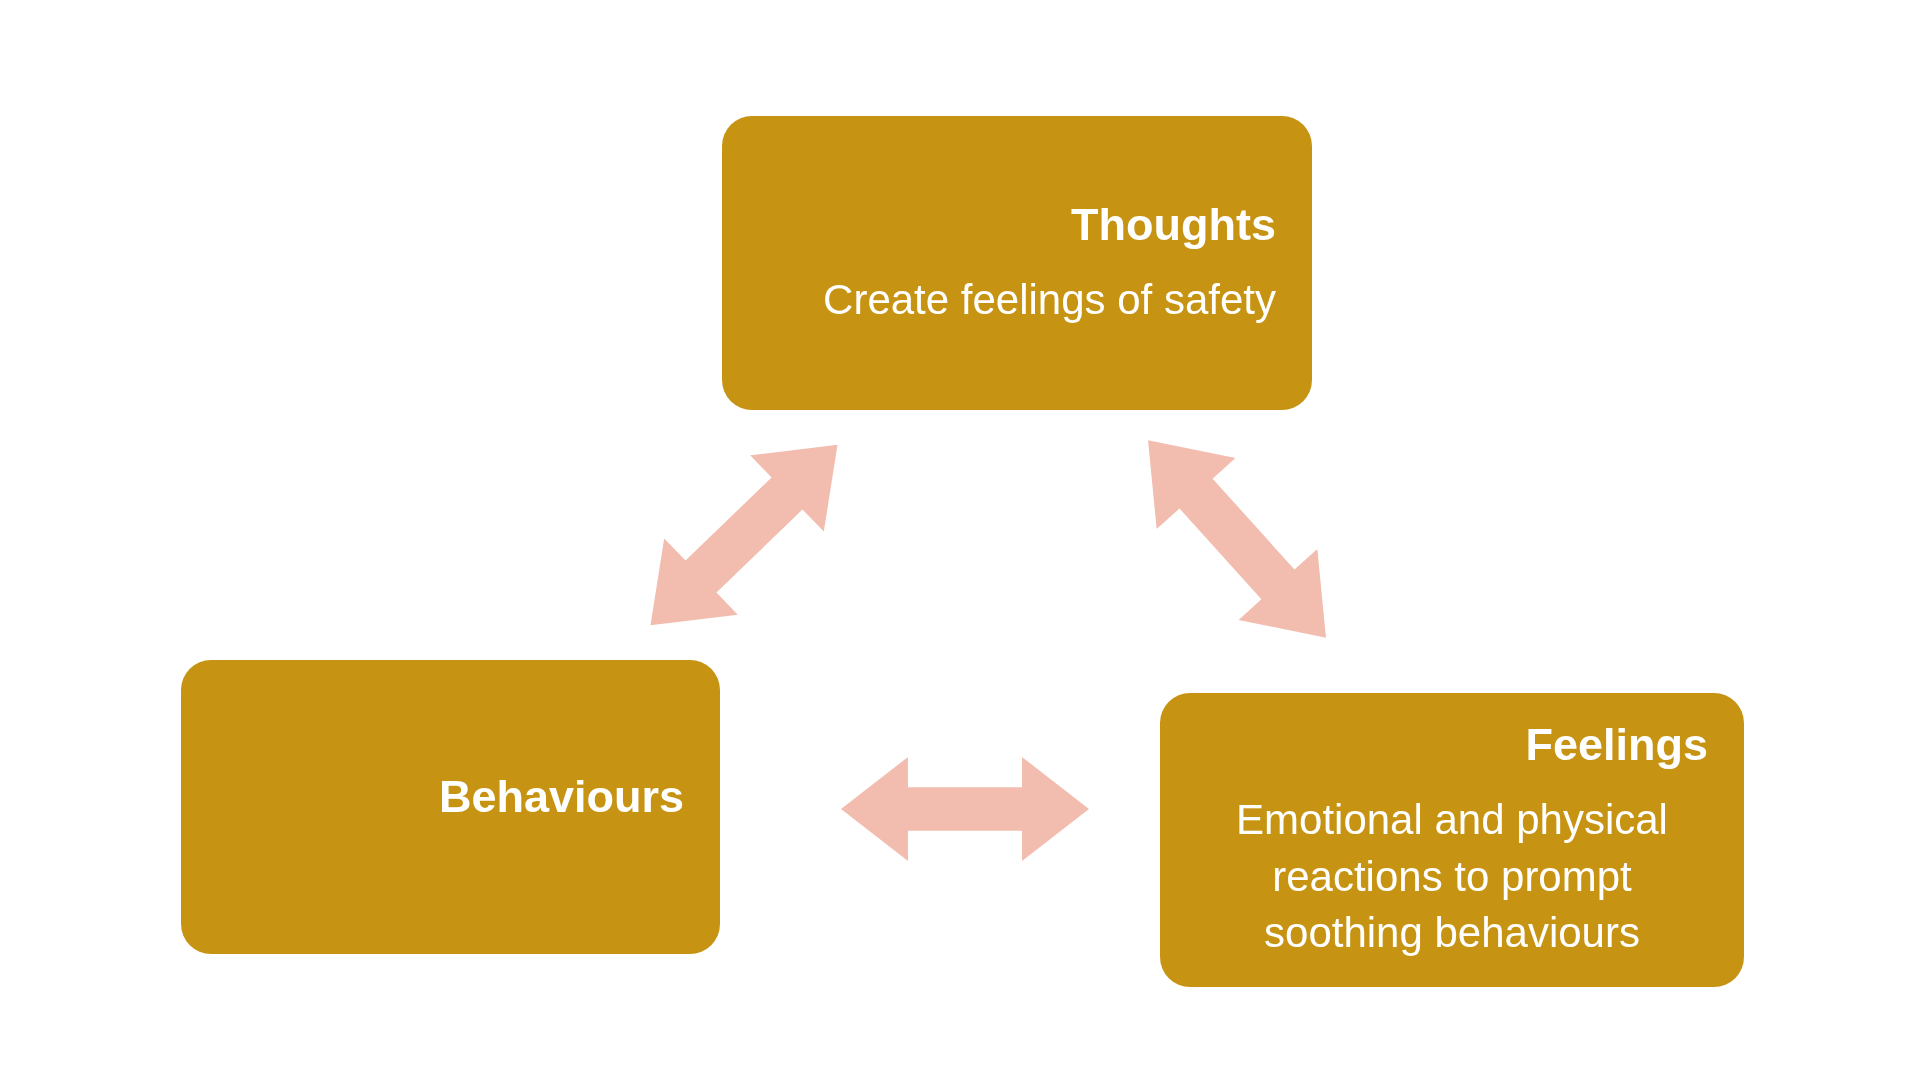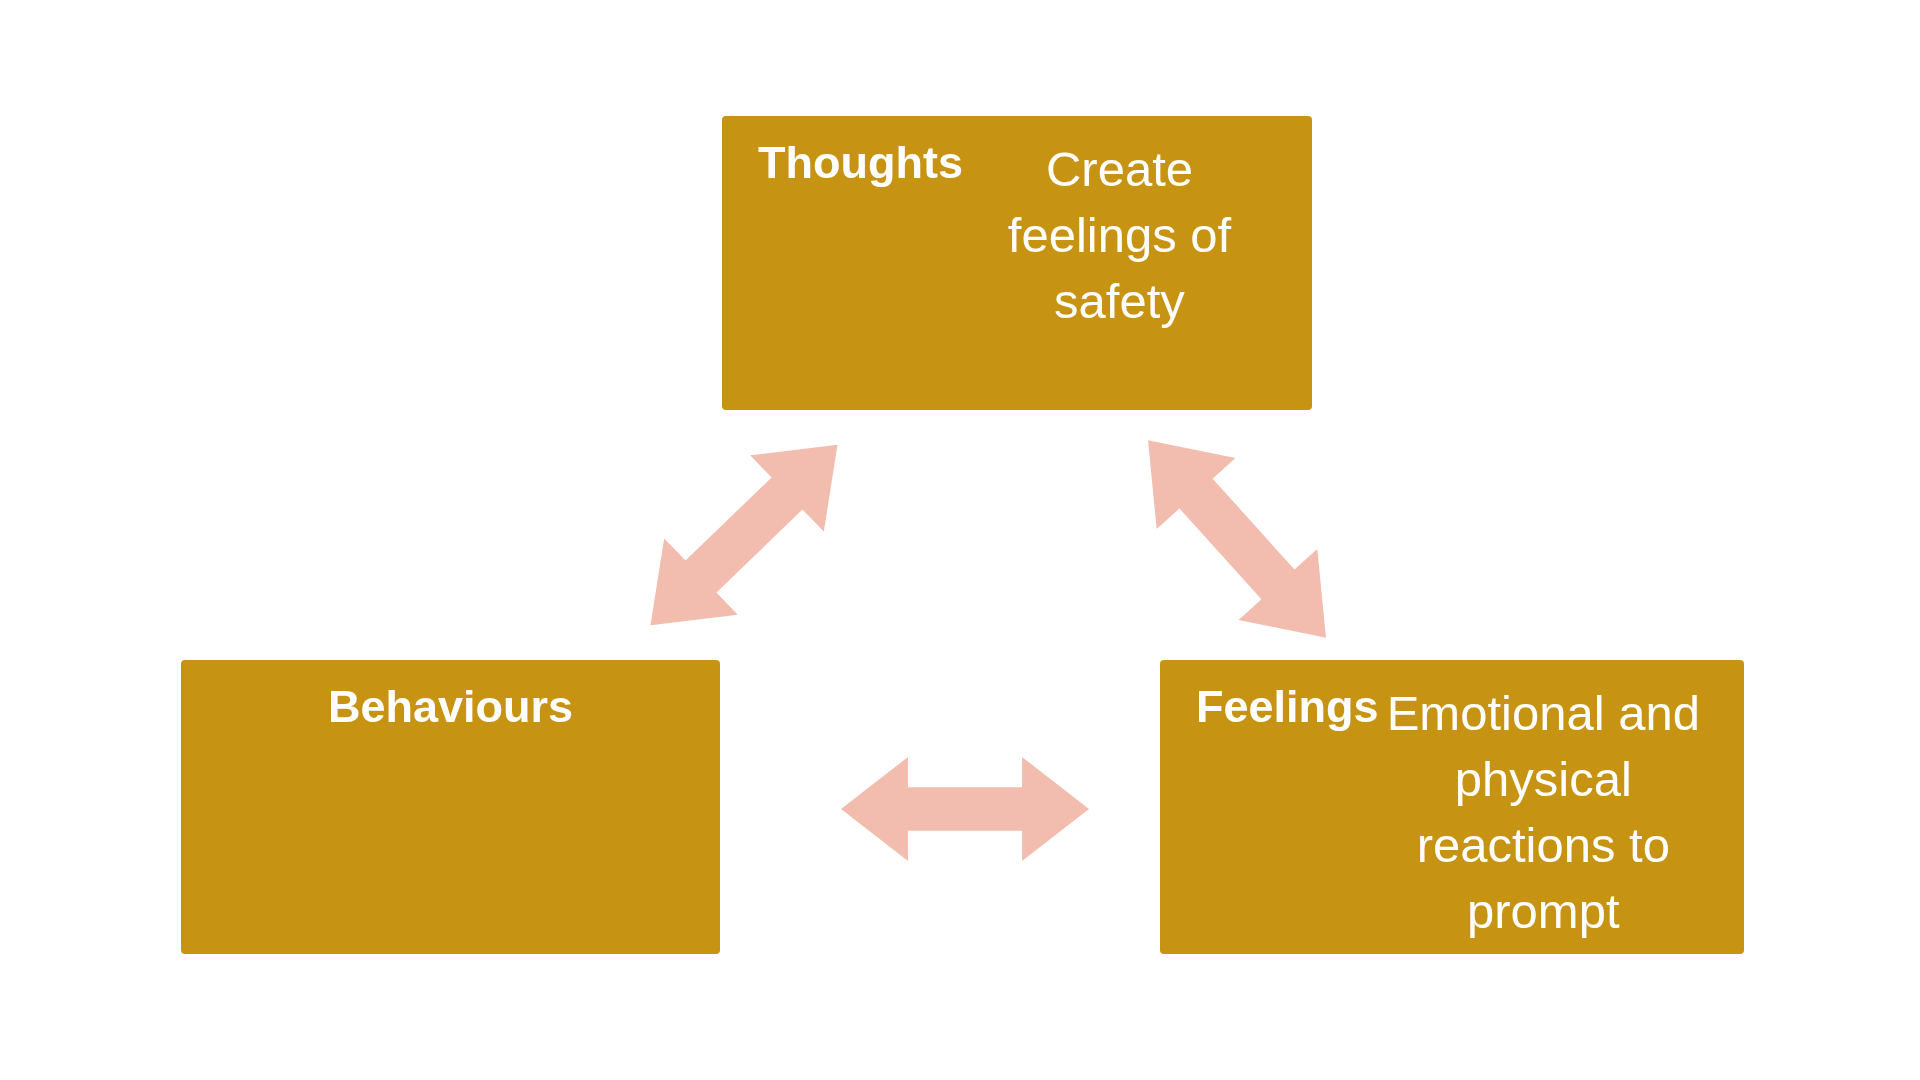--- a/index.html
+++ b/index.html
@@ -11,43 +11,44 @@
   .canvas {
     position: relative;
     width: 1920px;
     height: 1080px;
     background: var(--color-background, #ffffff);
     overflow: hidden;
   }
   .node {
     position: absolute;
     background: var(--color-box, #c79313);
-    border-radius: 4px;
+    border-radius: 30px;
     color: var(--color-text, #ffffff);
     display: flex;
-    align-items: flex-start;
+    flex-direction: column;
+    align-items: flex-end;
     justify-content: center;
     text-align: center;
     padding: 20px 36px;
     box-sizing: border-box;
   }
   .node-title {
     font-size: 45px;
     font-weight: bold;
     line-height: 1.2;
     margin-bottom: 20px;
   }
   .node-body {
-    font-size: 49px;
+    font-size: 42px;
     line-height: 1.35;
     font-weight: 400;
   }
   .node-thoughts   { left: 722px;  top: 116px; width: 590px; height: 294px; }
   .node-behaviours { left: 181px;  top: 660px; width: 539px; height: 294px; }
-  .node-feelings   { left: 1160px; top: 660px; width: 584px; height: 294px; }
+  .node-feelings   { left: 1160px; top: 693px; width: 584px; height: 294px; }
 
   .arrow {
     position: absolute;
     background: var(--color-arrow, #f2bdaf);
     clip-path: polygon(0% 50%, 27% 0%, 27% 29%, 73% 29%, 73% 0%, 100% 50%, 73% 100%, 73% 71%, 27% 71%, 27% 100%);
   }
   .arrow-tb {
     left: 614px; top: 482px;
     width: 260px; height: 106px;
     transform: rotate(-44deg);

